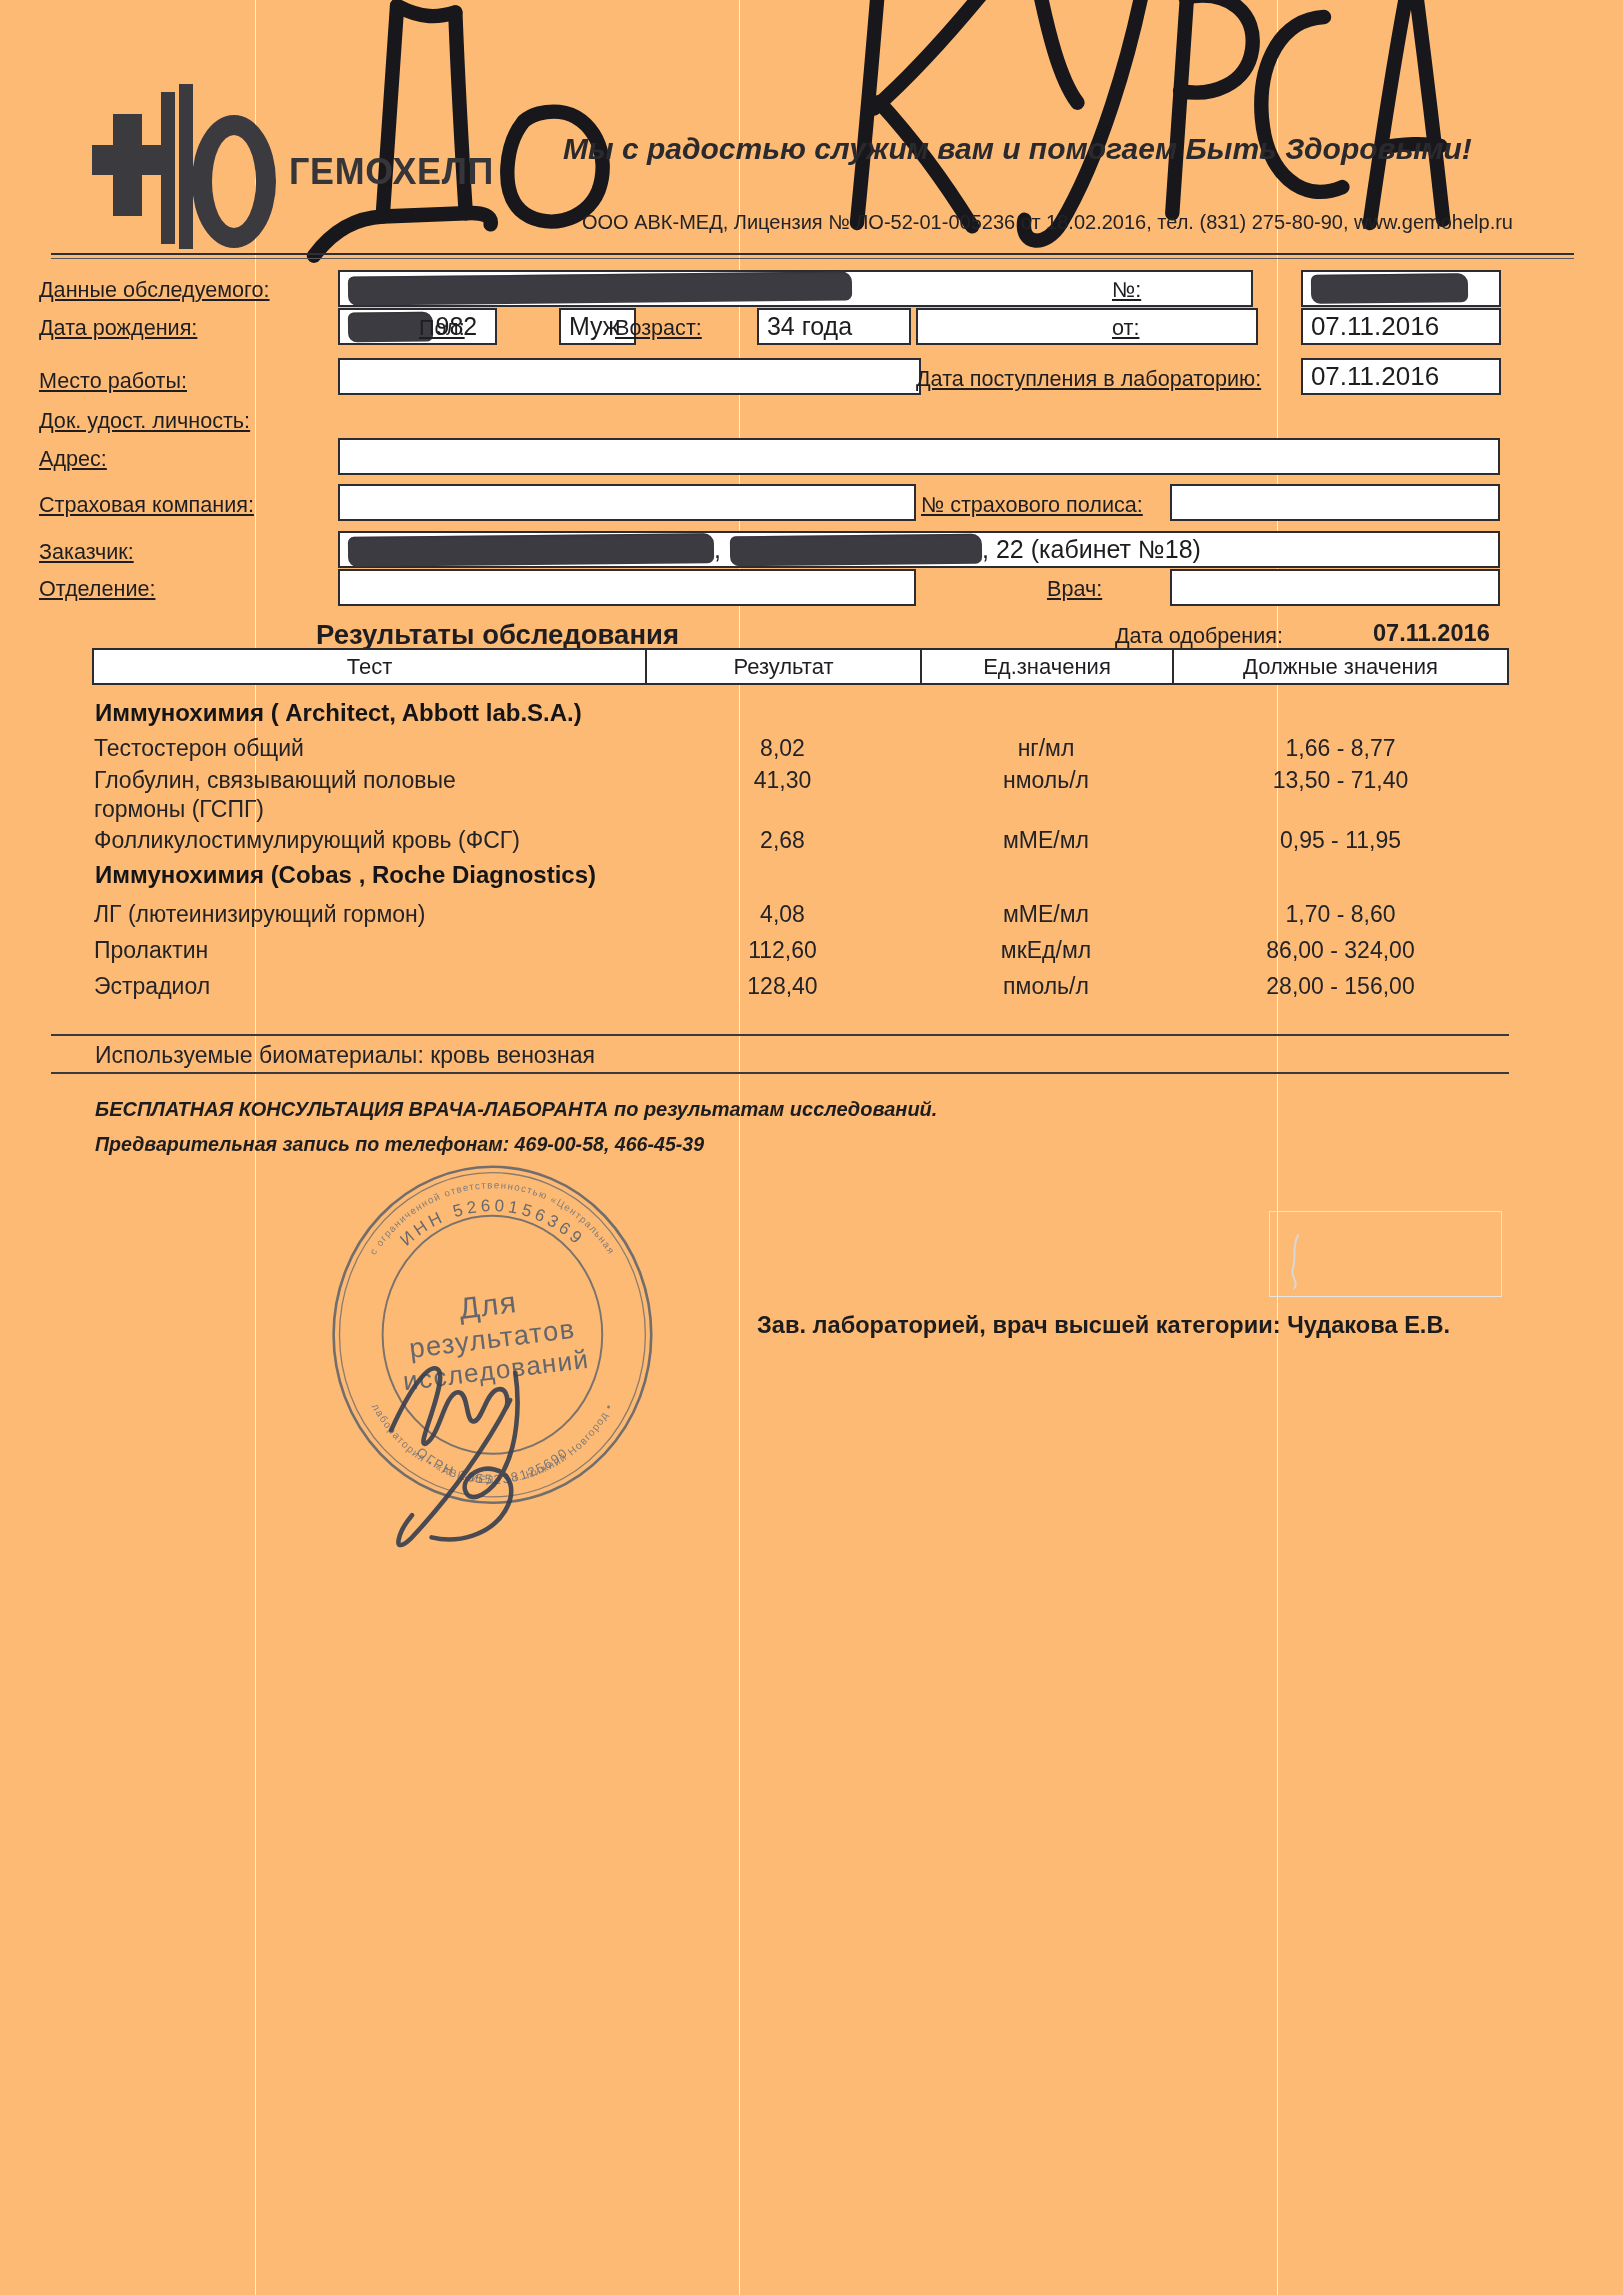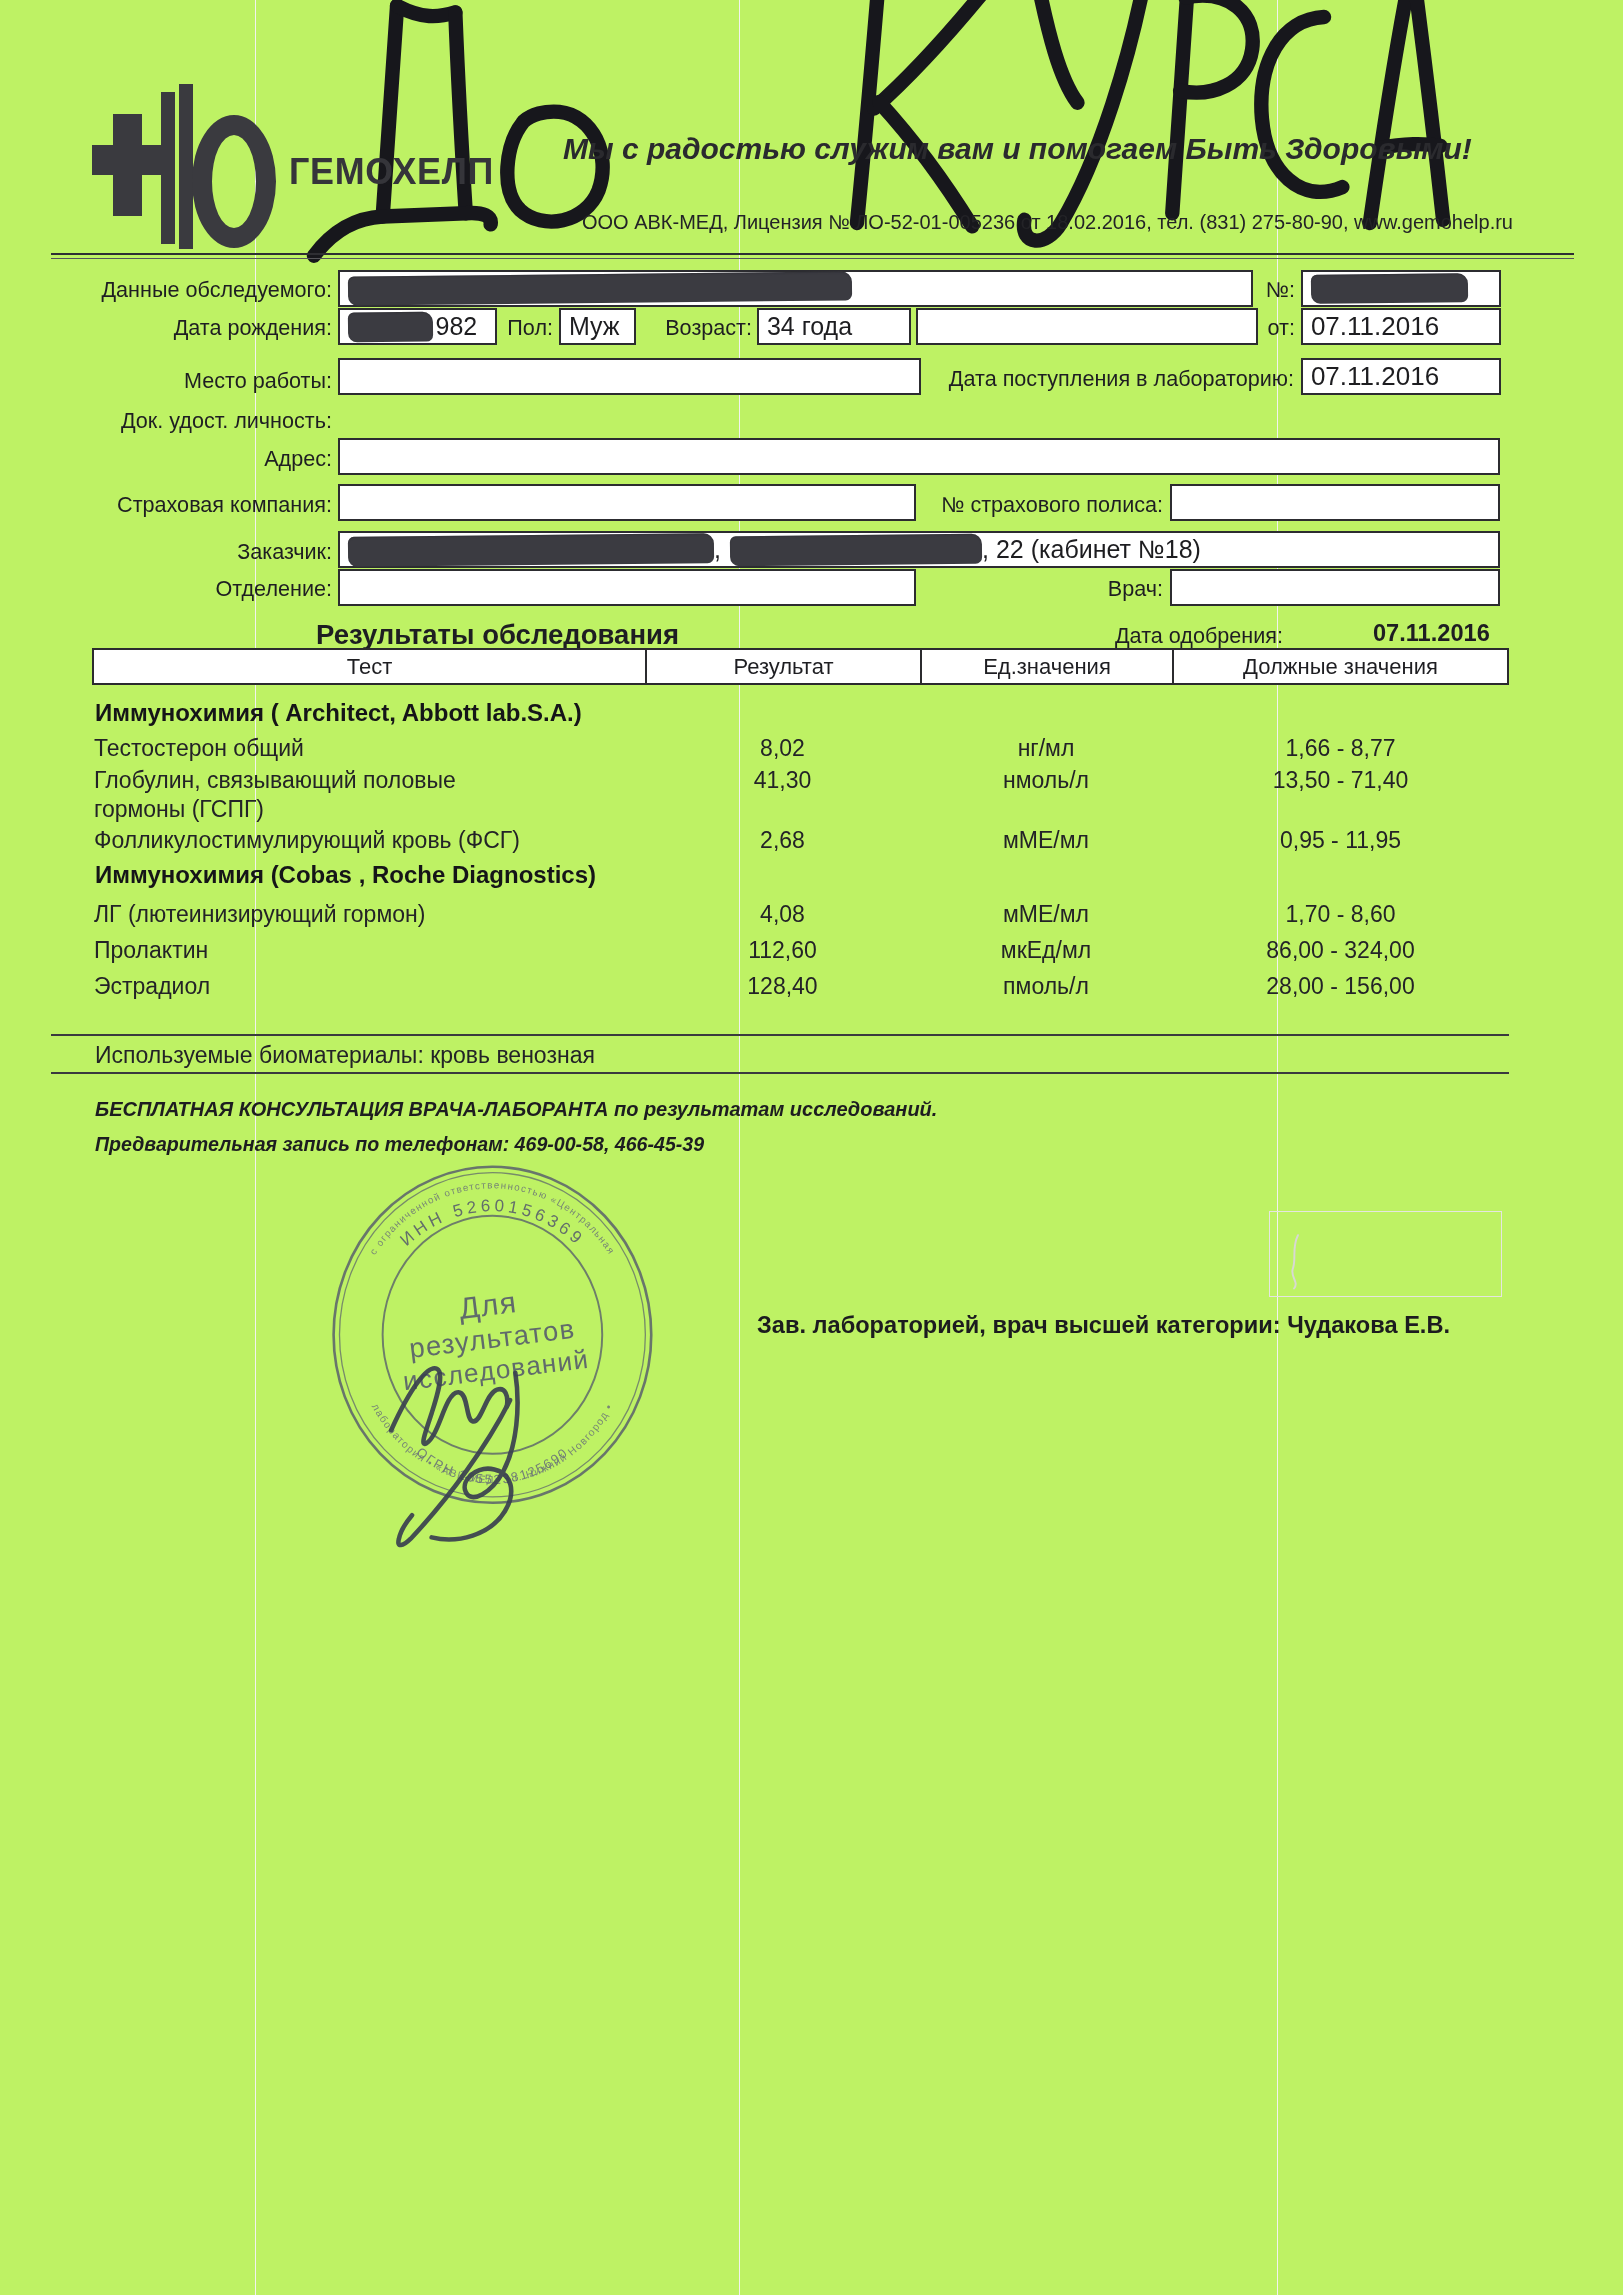--- a/index.html
+++ b/index.html
@@ -1,20 +1,20 @@
 <!DOCTYPE html>
 <html style="font-size:10.5px"><head>
 <meta charset="utf-8">
 <style>
   html,body{margin:0;padding:0;background:#e8e8e6;}
   .page{
     position:relative;
     width:1623px;height:2295px;
     margin:0 auto;
-    background:#bef264;
+    background:#fdba74;
     overflow:hidden;
     font-family:"Liberation Sans", sans-serif;
     color:#1e1e22;
   }
   .streak{position:absolute;top:0;bottom:0;width:1.3px;background:#f2f2ef;}
   .hidden-data{position:absolute;opacity:0;pointer-events:none;font-size:0.7px;}
 
   
   .handwriting{position:absolute;left:0;top:-6.5px;width:1623px;height:288px;}
   .handwriting path{fill:none;stroke:#17171c;stroke-width:22;stroke-linecap:round;stroke-linejoin:round;}
@@ -24,21 +24,21 @@
   .logo-cross-v{position:absolute;left:113px;top:114px;width:29px;height:102px;background:#3a3a3f;}
   .logo-bar1{position:absolute;left:161px;top:92px;width:14.4px;height:152px;background:#3a3a3f;}
   .logo-bar2{position:absolute;left:179px;top:84px;width:14.4px;height:165px;background:#3a3a3f;}
   .logo-bowl{position:absolute;left:192px;top:115px;width:84px;height:133px;border:20px solid #3a3a3f;border-radius:50%;box-sizing:border-box;}
   .brand-name{position:absolute;left:289px;top:151px;font-size:37px;font-weight:800;letter-spacing:0.7px;color:#35353a;transform:scaleX(.97);transform-origin:left;}
   .tagline{position:absolute;left:563px;top:132px;font-size:30px;font-weight:700;font-style:italic;color:#2a2a2e;}
   .license-line{position:absolute;left:0px;top:211px;width:1513px;text-align:right;font-size:20px;color:#232327;}
   .sep{position:absolute;left:51px;top:253px;width:1523px;height:2.6px;border-top:2.6px solid #2e2e33;border-bottom:1.3px solid #55555a;}
 
   
-  .flabel{position:absolute;text-align:right;font-size:21.6px;color:#1e1e22;white-space:nowrap;}
+  .flabel{position:absolute;font-size:21.6px;color:#1e1e22;white-space:nowrap;text-decoration:underline;}
   .fbox{position:absolute;background:#fff;border:2px solid #2c2c30;box-sizing:border-box;font-size:25px;color:#1d1d20;display:flex;align-items:center;padding:0 7.9px;white-space:nowrap;overflow:visible;}
   .blob{display:inline-block;background:#3b3b41;border-radius:5.9px 10.5px 6.5px 9.2px;transform:rotate(-.6deg);box-shadow:0 1.3px 1.3px rgba(40,40,45,.35) inset;}
 
   
   .results-title{position:absolute;left:316px;top:619px;font-size:27.5px;font-weight:700;border-bottom:2px solid #2c2c30;padding-bottom:2px;}
   .approval-label{position:absolute;left:1047px;top:623px;width:236px;text-align:right;font-size:21.6px;}
   .approval-date{position:absolute;left:1373px;top:620px;font-size:23.6px;font-weight:700;}
   .thead{position:absolute;left:92px;top:648px;width:1417px;height:37px;border:2px solid #2b2b2e;box-sizing:border-box;display:flex;background:#fff;}
   .thead .hc{display:flex;align-items:center;justify-content:center;font-size:22px;box-sizing:border-box;}
   .thead .hc + .hc{border-left:2px solid #2b2b2e;}

